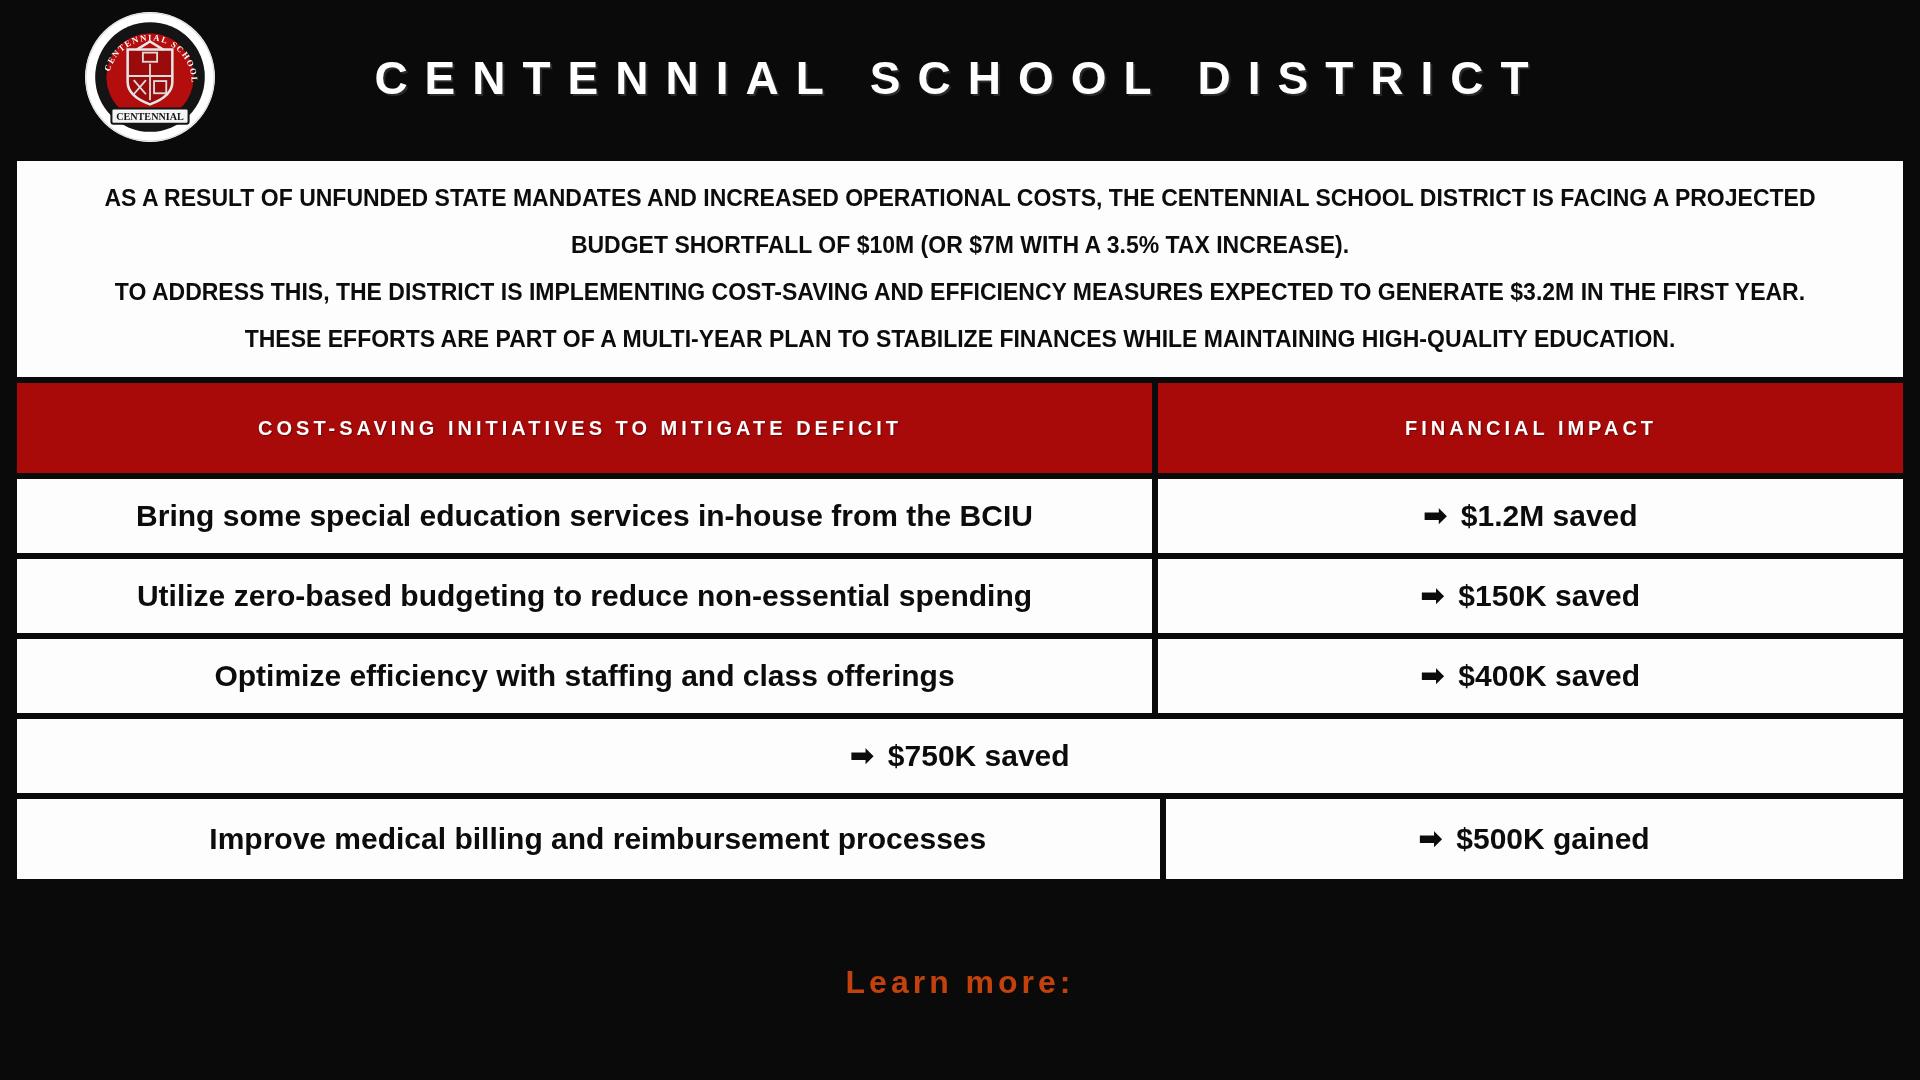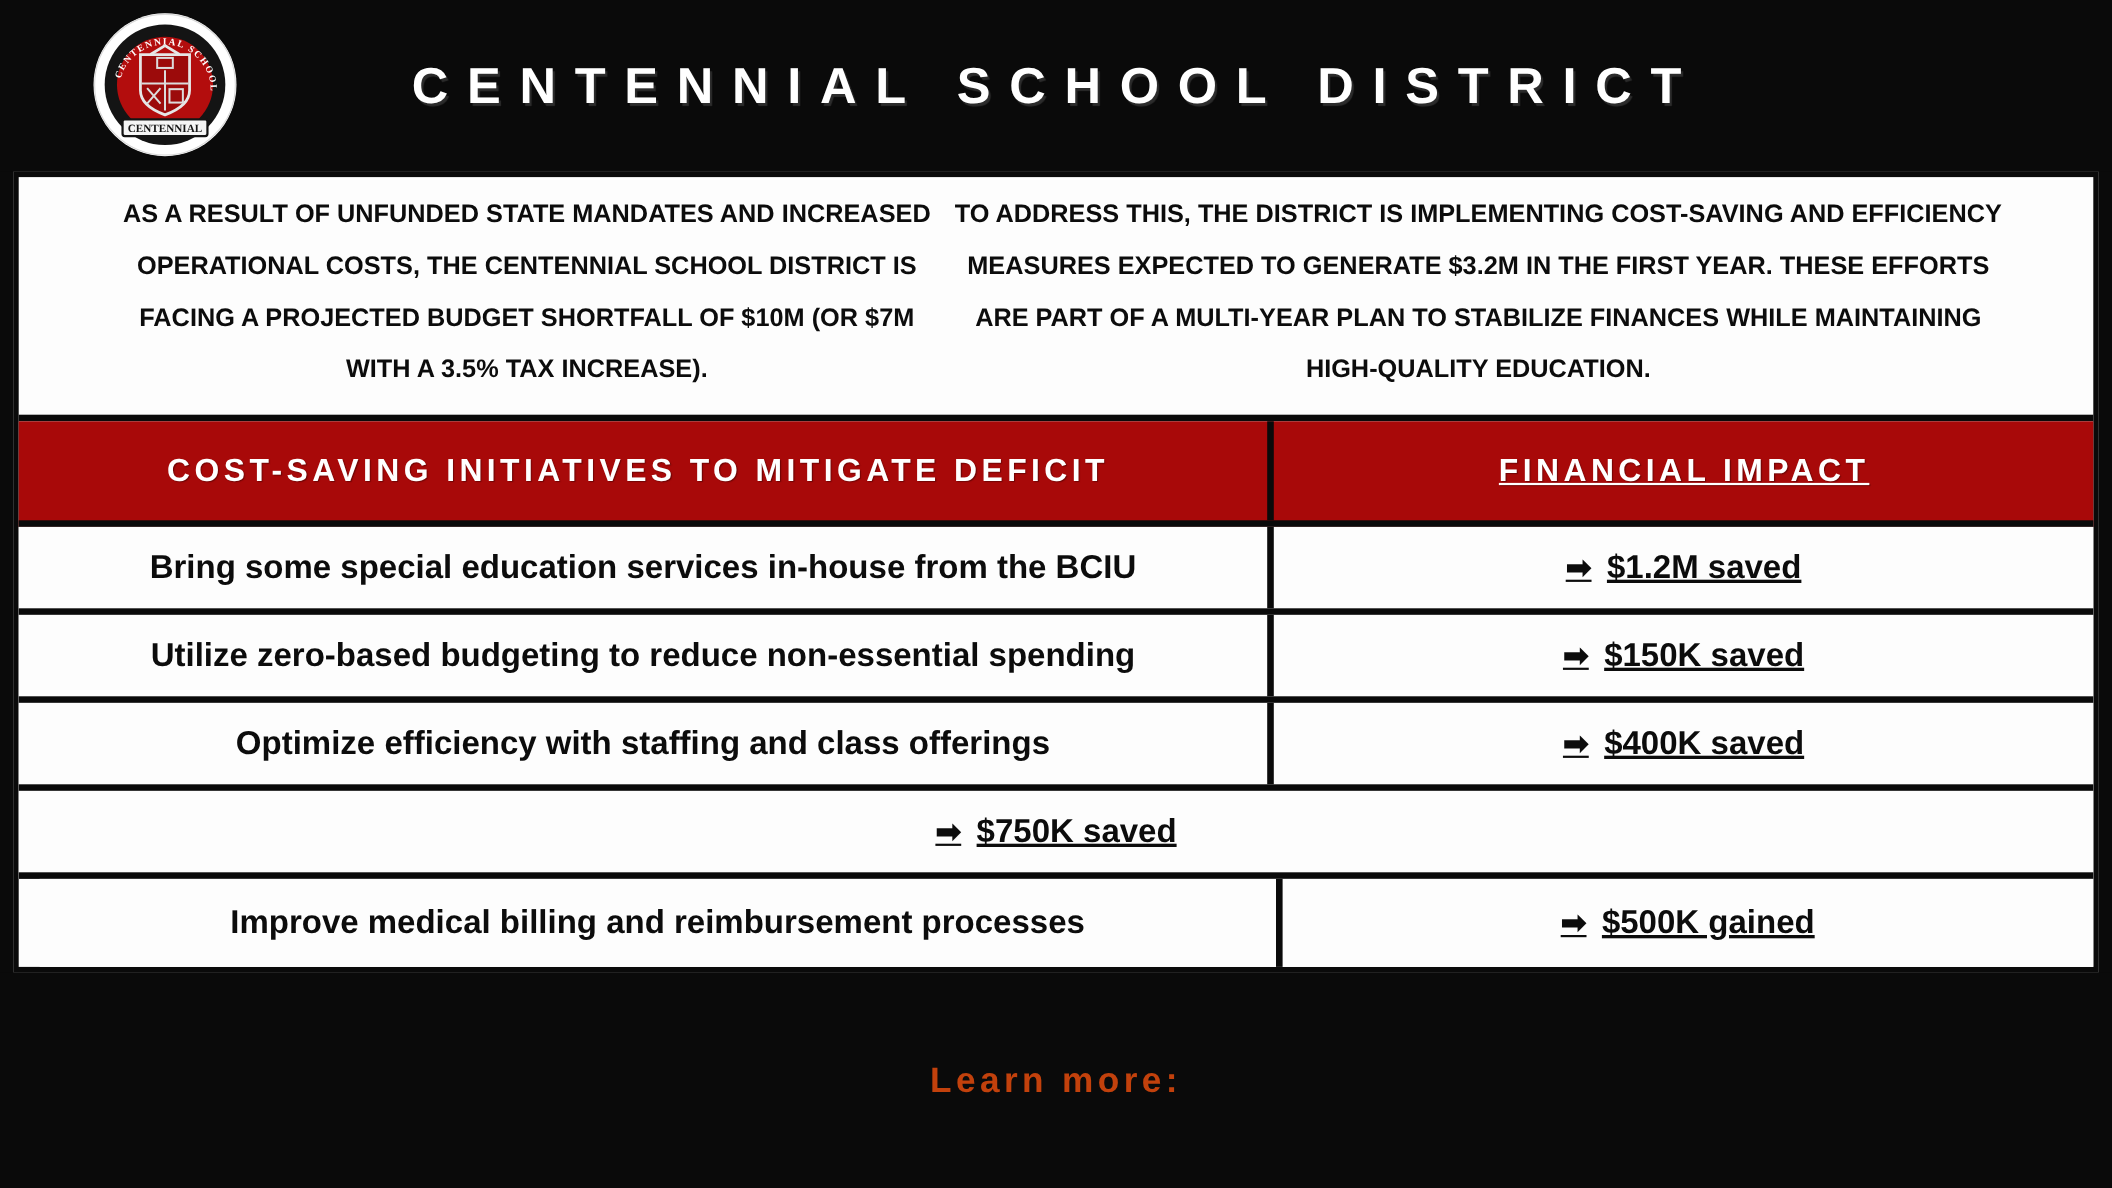--- a/index.html
+++ b/index.html
@@ -48,21 +48,21 @@
   .main {
     margin: 0 12px;
     background: #fdfdfd;
     border: 5px solid #0a0a0a;
     flex: none;
   }
   .intro {
     height: 222px;
     padding: 10px 78px;
     display: flex;
-    flex-direction: row;
+    flex-direction: column;
     justify-content: center;
     border-bottom: 6px solid #0a0a0a;
     overflow: hidden;
   }
   .intro p {
     margin: 0;
     text-align: center;
     font-weight: bold;
     font-size: 23px;
     line-height: 2.05;
@@ -92,26 +92,25 @@
     text-align: center;
   }
   .cell-right {
     flex: 1;
     display: flex;
     align-items: center;
     justify-content: center;
     gap: 14px;
     padding: 0 20px;
     text-align: center;
-    text-decoration: underline;
   }
   .thead .cell-left, .thead .cell-right {
     color: #ffffff;
     font-weight: bold;
-    font-size: 29px;
+    font-size: 20px;
     letter-spacing: 4px;
     text-shadow: 1px 1px 1px rgba(60,0,0,0.5);
     padding-left: 21px;
   }
   .trow.data .cell-left, .trow.data .cell-right {
     color: #0c0c0c;
     font-weight: bold;
     font-size: 30px;
   }
   .impact-arrow { font-size: 28px; line-height: 1; }

